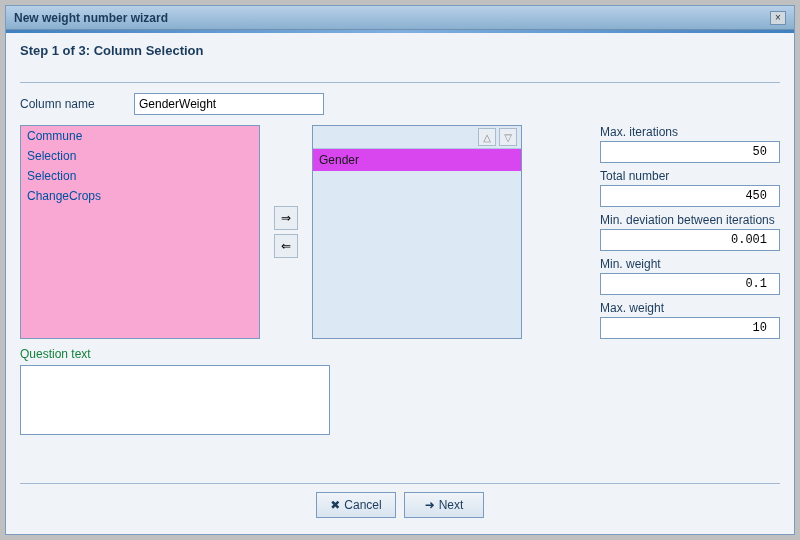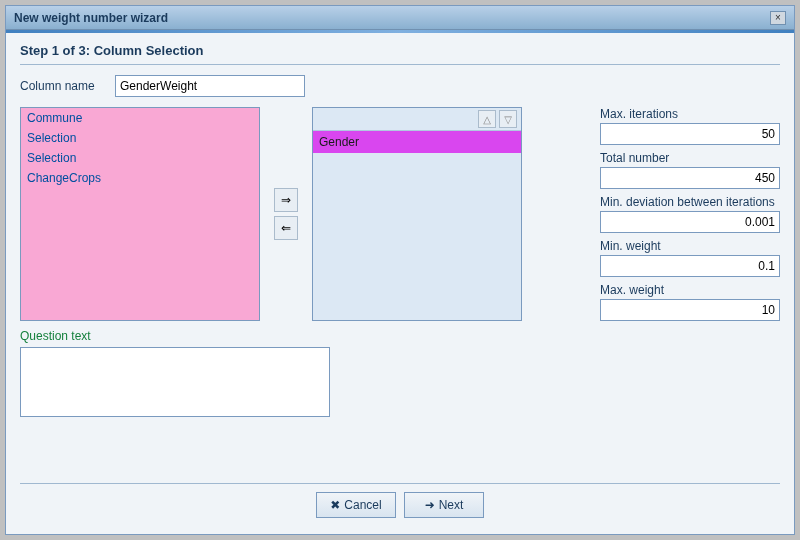--- a/index.html
+++ b/index.html
@@ -52,27 +52,28 @@
       flex: 1;
       padding: 10px 14px;
       display: flex;
       flex-direction: column;
     }
     .step-title {
       font-weight: bold;
       font-size: 13px;
       color: #1a3a5c;
       margin-bottom: 10px;
-      padding-bottom: 6px;
+      padding-bottom: 24px;
       border-bottom: 1px solid #a0b8d0;
     }
     .form-row {
       display: flex;
       align-items: center;
       margin-bottom: 10px;
+      gap: 19px;
     }
     .form-label {
       width: 95px;
       color: #1a3a5c;
       font-size: 12px;
     }
     .form-input {
       width: 190px;
       height: 22px;
       border: 1px solid #7a9abf;
@@ -176,25 +177,26 @@
     .param-label {
       color: #1a3a5c;
       font-size: 12px;
       margin-bottom: 2px;
     }
     .param-input {
       width: 130px;
       height: 22px;
       border: 1px solid #7a9abf;
       background: white;
-      padding: 2px 4px;
+      padding: 2px 12px;
       font-size: 12px;
       text-align: right;
       outline: none;
       align-self: flex-end;
+      font-family: Liberation Mono, monospace;
     }
     .param-input-wide {
       width: 180px;
     }
     .question-section {
       margin-bottom: 8px;
     }
     .question-label {
       color: #15803d;
       font-size: 12px;

